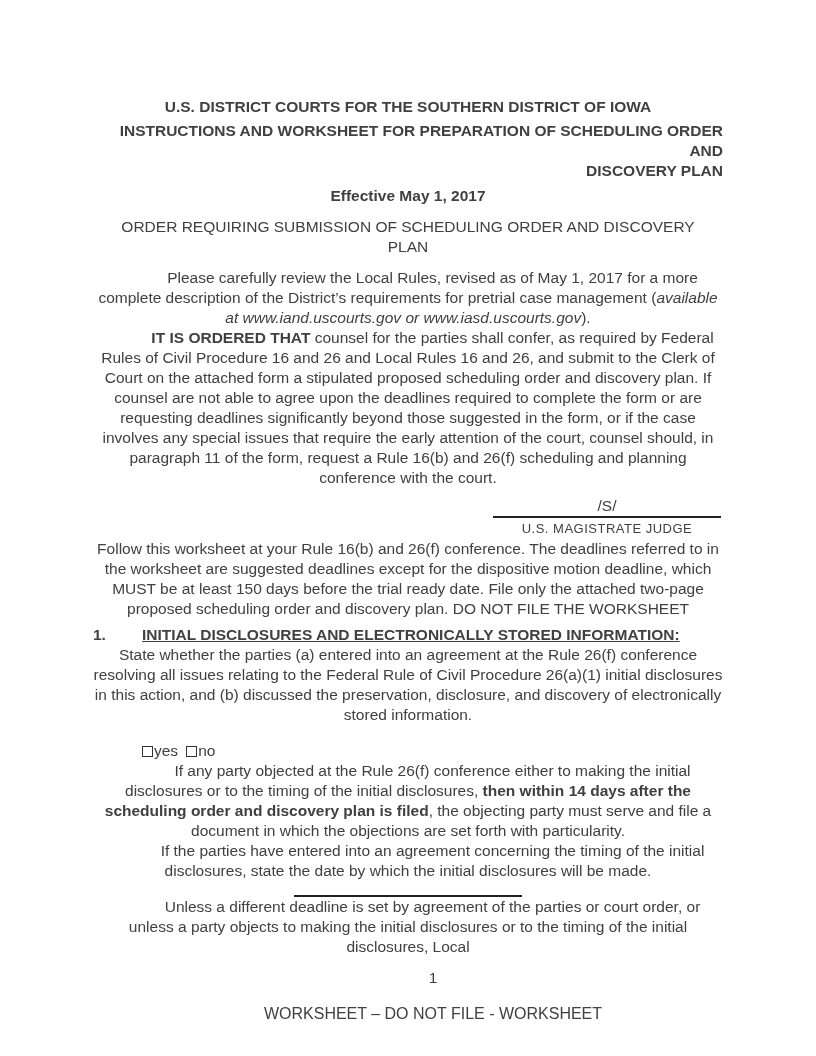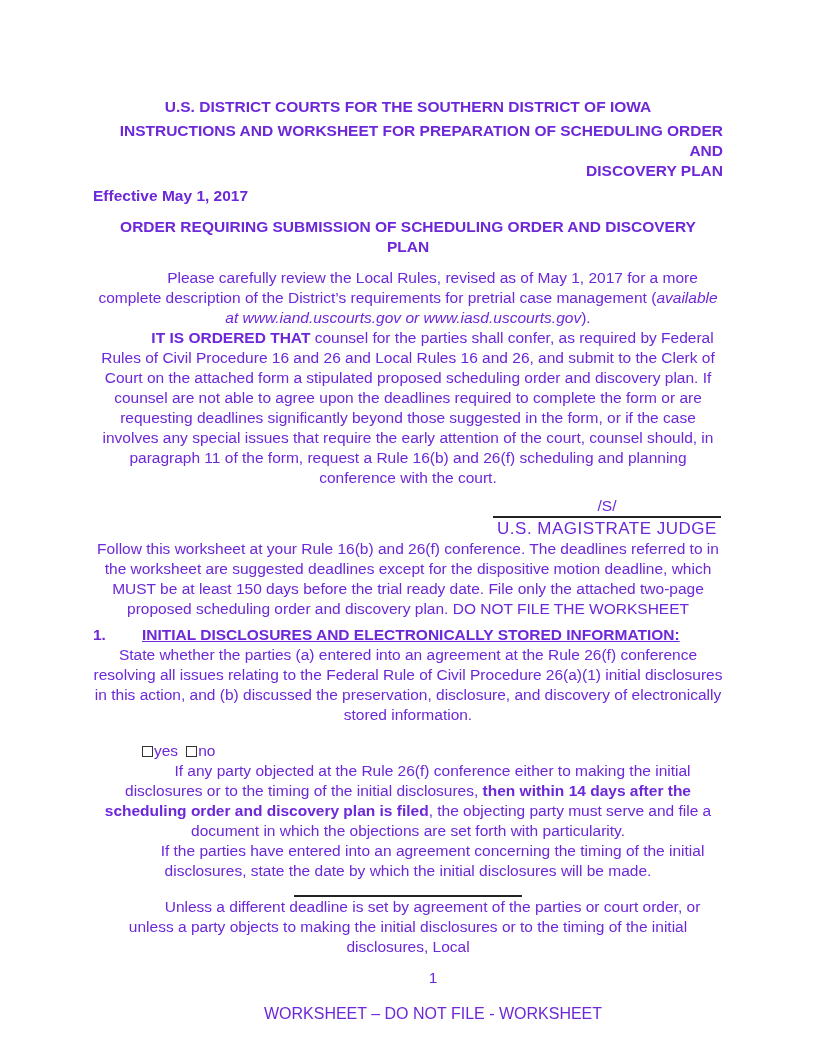--- a/index.html
+++ b/index.html
@@ -11,50 +11,50 @@
     position: relative;
     width: 766px;
     height: 1056px;
     margin: 0 auto;
     background: #ffffff;
     box-sizing: border-box;
     padding: 97px 68px 2px 68px;
     font-family: "Liberation Sans", "DejaVu Sans", sans-serif;
     font-size: 15.5px;
     line-height: 20px;
-    color: #6d28d9;
+    color: #404040;
     overflow: hidden;
   }
   .bold { font-weight: bold; }
   .italic { font-style: italic; }
 
   .h-title { font-weight: bold; text-align: center; margin: 0 0 4px 0; }
   .h-title2 { font-weight: bold; text-align: right; margin: 0 0 5px 0; }
-  .h-effective { font-weight: bold; margin: 0 0 8px 0; }
-  .h-order { font-weight: bold; text-align: center; margin: 11px; }
+  .h-effective { font-weight: bold; text-align: center; margin: 0 0 8px 0; }
+  .h-order { font-weight: normal; text-align: center; margin: 11px; }
 
   p.body-para {
     margin: 0;
     text-align: center;
   }
   p.indent { text-indent: 49px; }
   .mt-p1 { margin-top: 10px; }
   .mt-p2 { margin-top: 8px; }
 
   .sig-block {
     width: 228px;
     margin: 8px 2px 0 auto;
     text-align: center;
   }
   .sig-s {
     border-bottom: 2px solid #222;
     padding-bottom: 0px;
   }
   .sig-name {
-    font-size: 17px;
+    font-size: 13px;
     letter-spacing: 0.5px;
     padding-top: 1px;
   }
 
   .note-para {
     margin: 26px 0 0 0;
   }
 
   .section-heading {
     margin: 6px 0 0 0;

